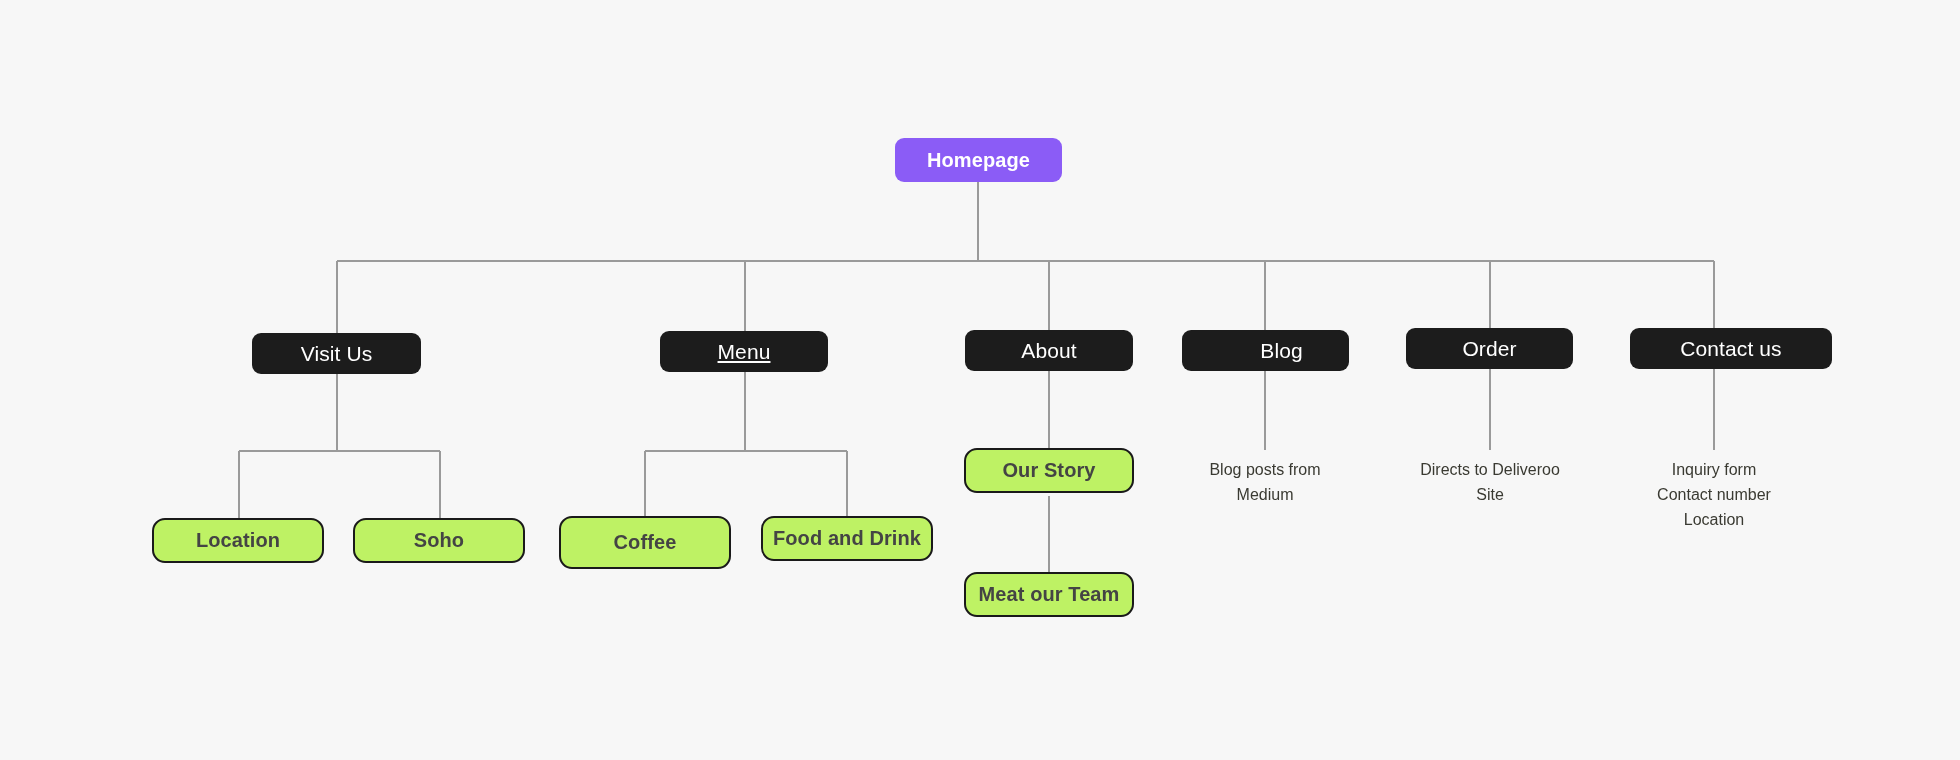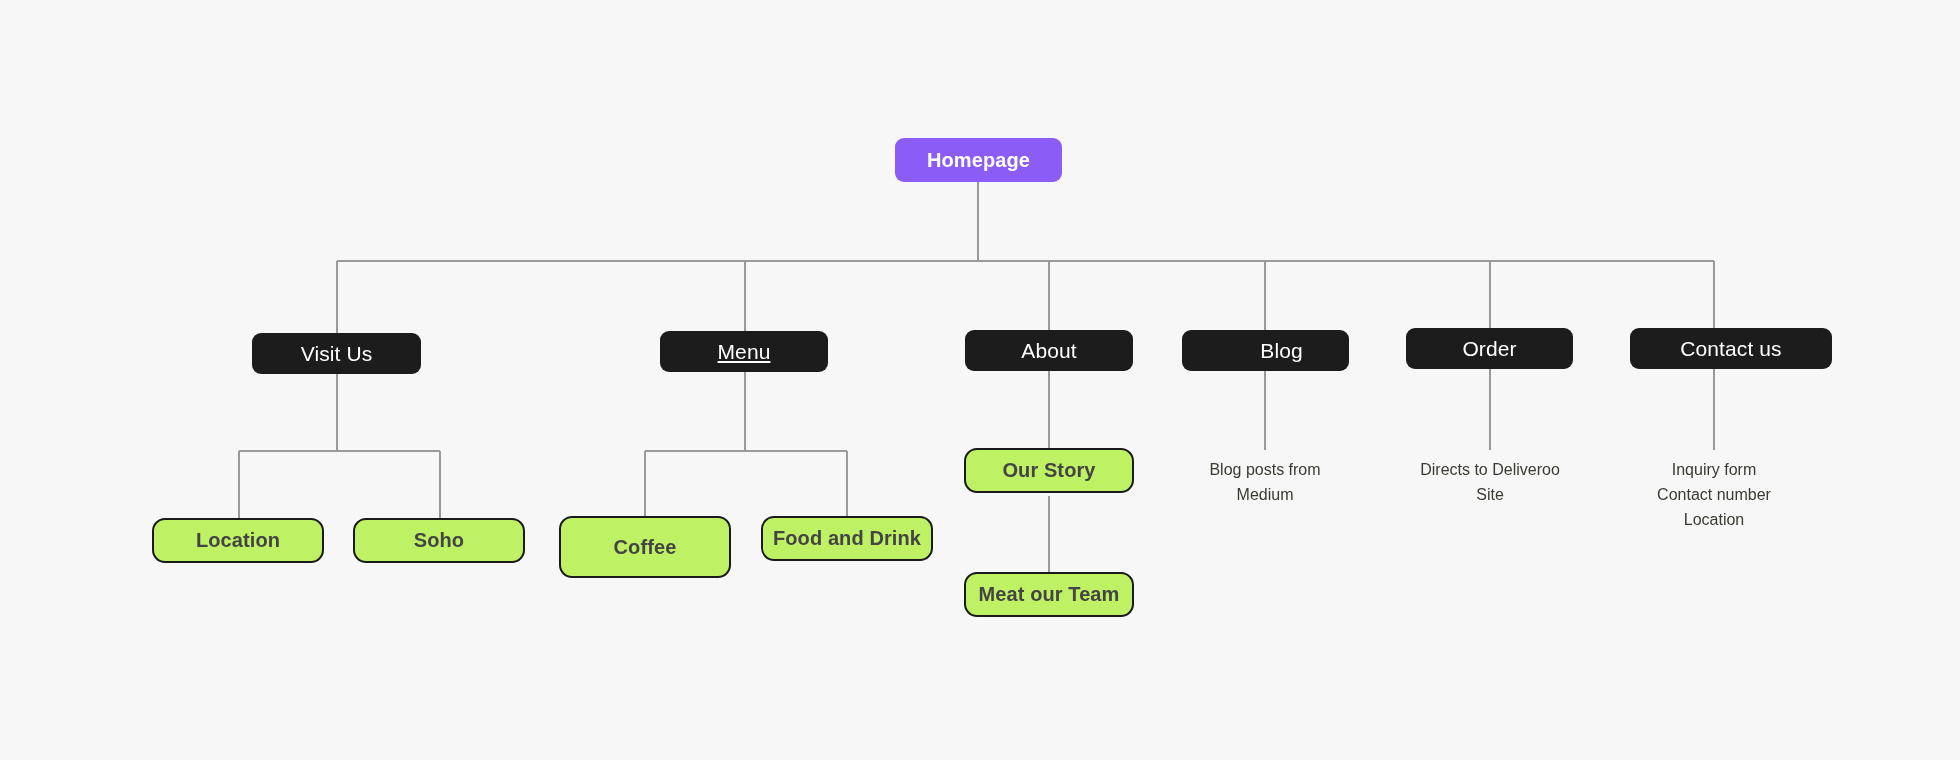--- a/index.html
+++ b/index.html
@@ -143,21 +143,21 @@
   </div>
 
   <div class="node node-leaf" style="left:152px; top:518px; width:172px; height:45px;">
     <span>Location</span>
   </div>
 
   <div class="node node-leaf" style="left:353px; top:518px; width:172px; height:45px;">
     <span>Soho</span>
   </div>
 
-  <div class="node node-leaf" style="left:559px; top:516px; width:172px; height:62px;">
+  <div class="node node-leaf" style="left:559px; top:516px; width:172px; height:53px;">
     <span>Coffee</span>
   </div>
 
   <div class="node node-leaf" style="left:761px; top:516px; width:172px; height:45px;">
     <span>Food and Drink</span>
   </div>
 
   <div class="node node-leaf" style="left:964px; top:448px; width:170px; height:45px;">
     <span>Our Story</span>
   </div>

